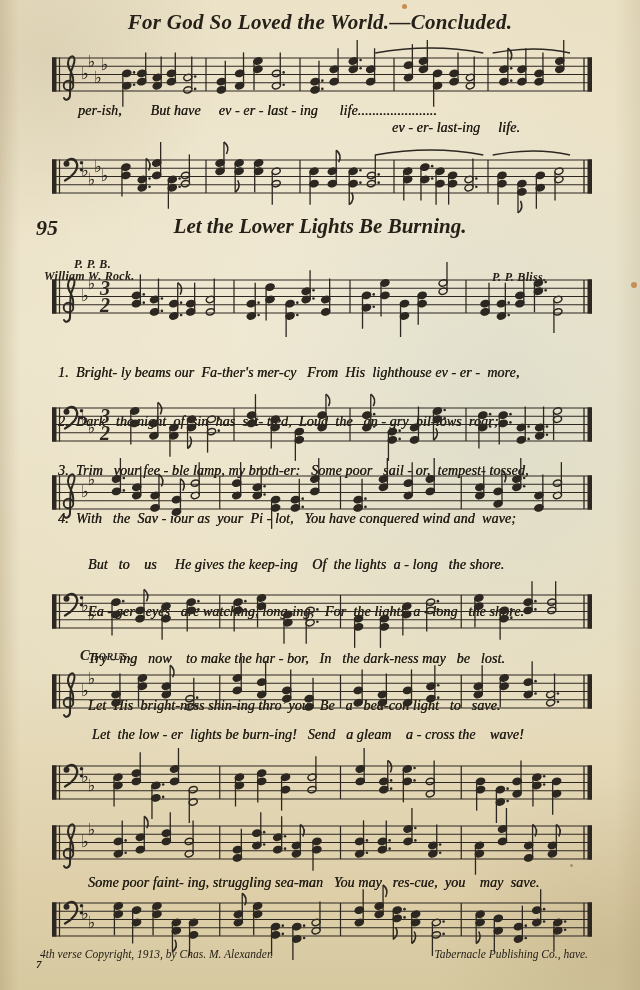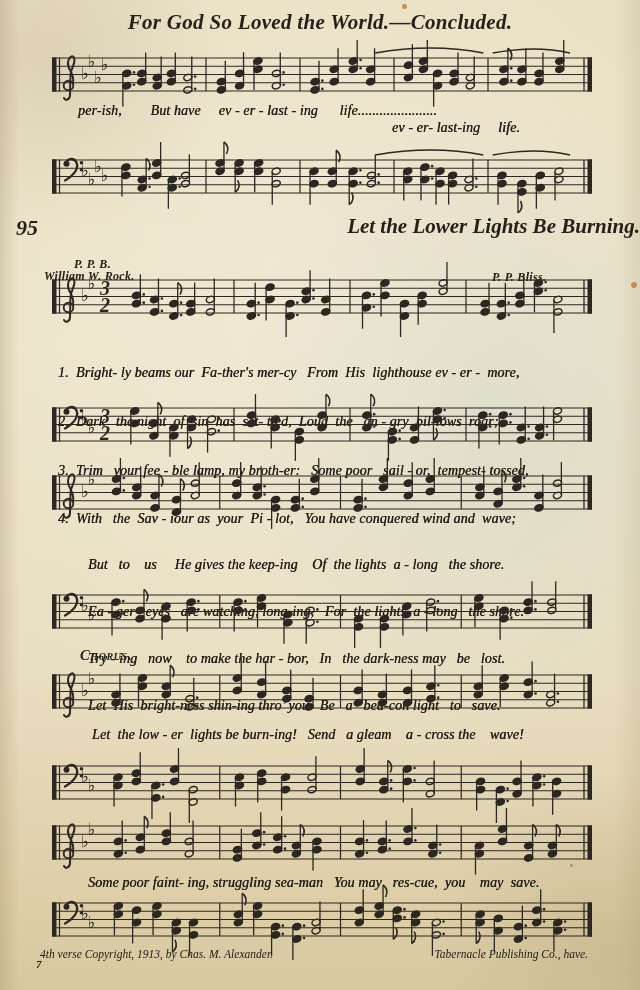--- a/index.html
+++ b/index.html
@@ -9,23 +9,23 @@
       radial-gradient(120% 90% at 50% 30%, rgba(255,255,255,0.22), rgba(255,255,255,0) 60%),
       linear-gradient(180deg,#e9dfc2 0%,#ece3c8 35%,#e8dec0 68%,#decfa9 90%,#d6c9a0 100%); font-style: italic;}
   .page::before{content:"";position:absolute;inset:0;pointer-events:none;background:
       radial-gradient(60% 45% at 78% 42%, rgba(196,208,199,0.35), rgba(196,208,199,0) 70%),
       radial-gradient(45% 30% at 8% 6%, rgba(120,95,50,0.12), rgba(120,95,50,0) 60%),
       radial-gradient(45% 30% at 95% 96%, rgba(120,95,50,0.14), rgba(120,95,50,0) 60%),
       linear-gradient(90deg, rgba(130,105,60,0.20) 0%, rgba(130,105,60,0) 3%,
                       rgba(130,105,60,0) 96%, rgba(150,130,90,0.16) 100%);}
   .t1{position:absolute;top:10px;left:0;width:100%;text-align:center;
       font-size:21px;font-weight:bold;letter-spacing:.3px;}
-  .t2{position:absolute;top:214px;left:0;width:100%;text-align:right;
+  .t2{position:absolute;top:214px;left:0;width:100%;text-align:center;
       font-size:21px;font-weight:bold;}
-  .h95{position:absolute;top:215px;left:16px;font-size:22px;font-weight:bold;}
+  .h95{position:absolute;top:215px;left:36px;font-size:22px;font-weight:bold;}
   .crd{position:absolute;font-size:12px;font-weight:bold;letter-spacing:.3px;margin-top:8px;}
   #c1{top:249px;left:74px}
   #c2{top:261px;left:44px}
   #c3{top:262px;left:492px}
   .sys{position:absolute;left:52px;width:540px;height:84px;}
   .sys svg{overflow:visible;display:block;}
   #sA1{top:34px}  #sA2{top:136px}
   #s11{top:256px} #s12{top:384px}
   #s21{top:452px} #s22{top:571px}
   #sC1{top:651px} #sC2{top:742px}

